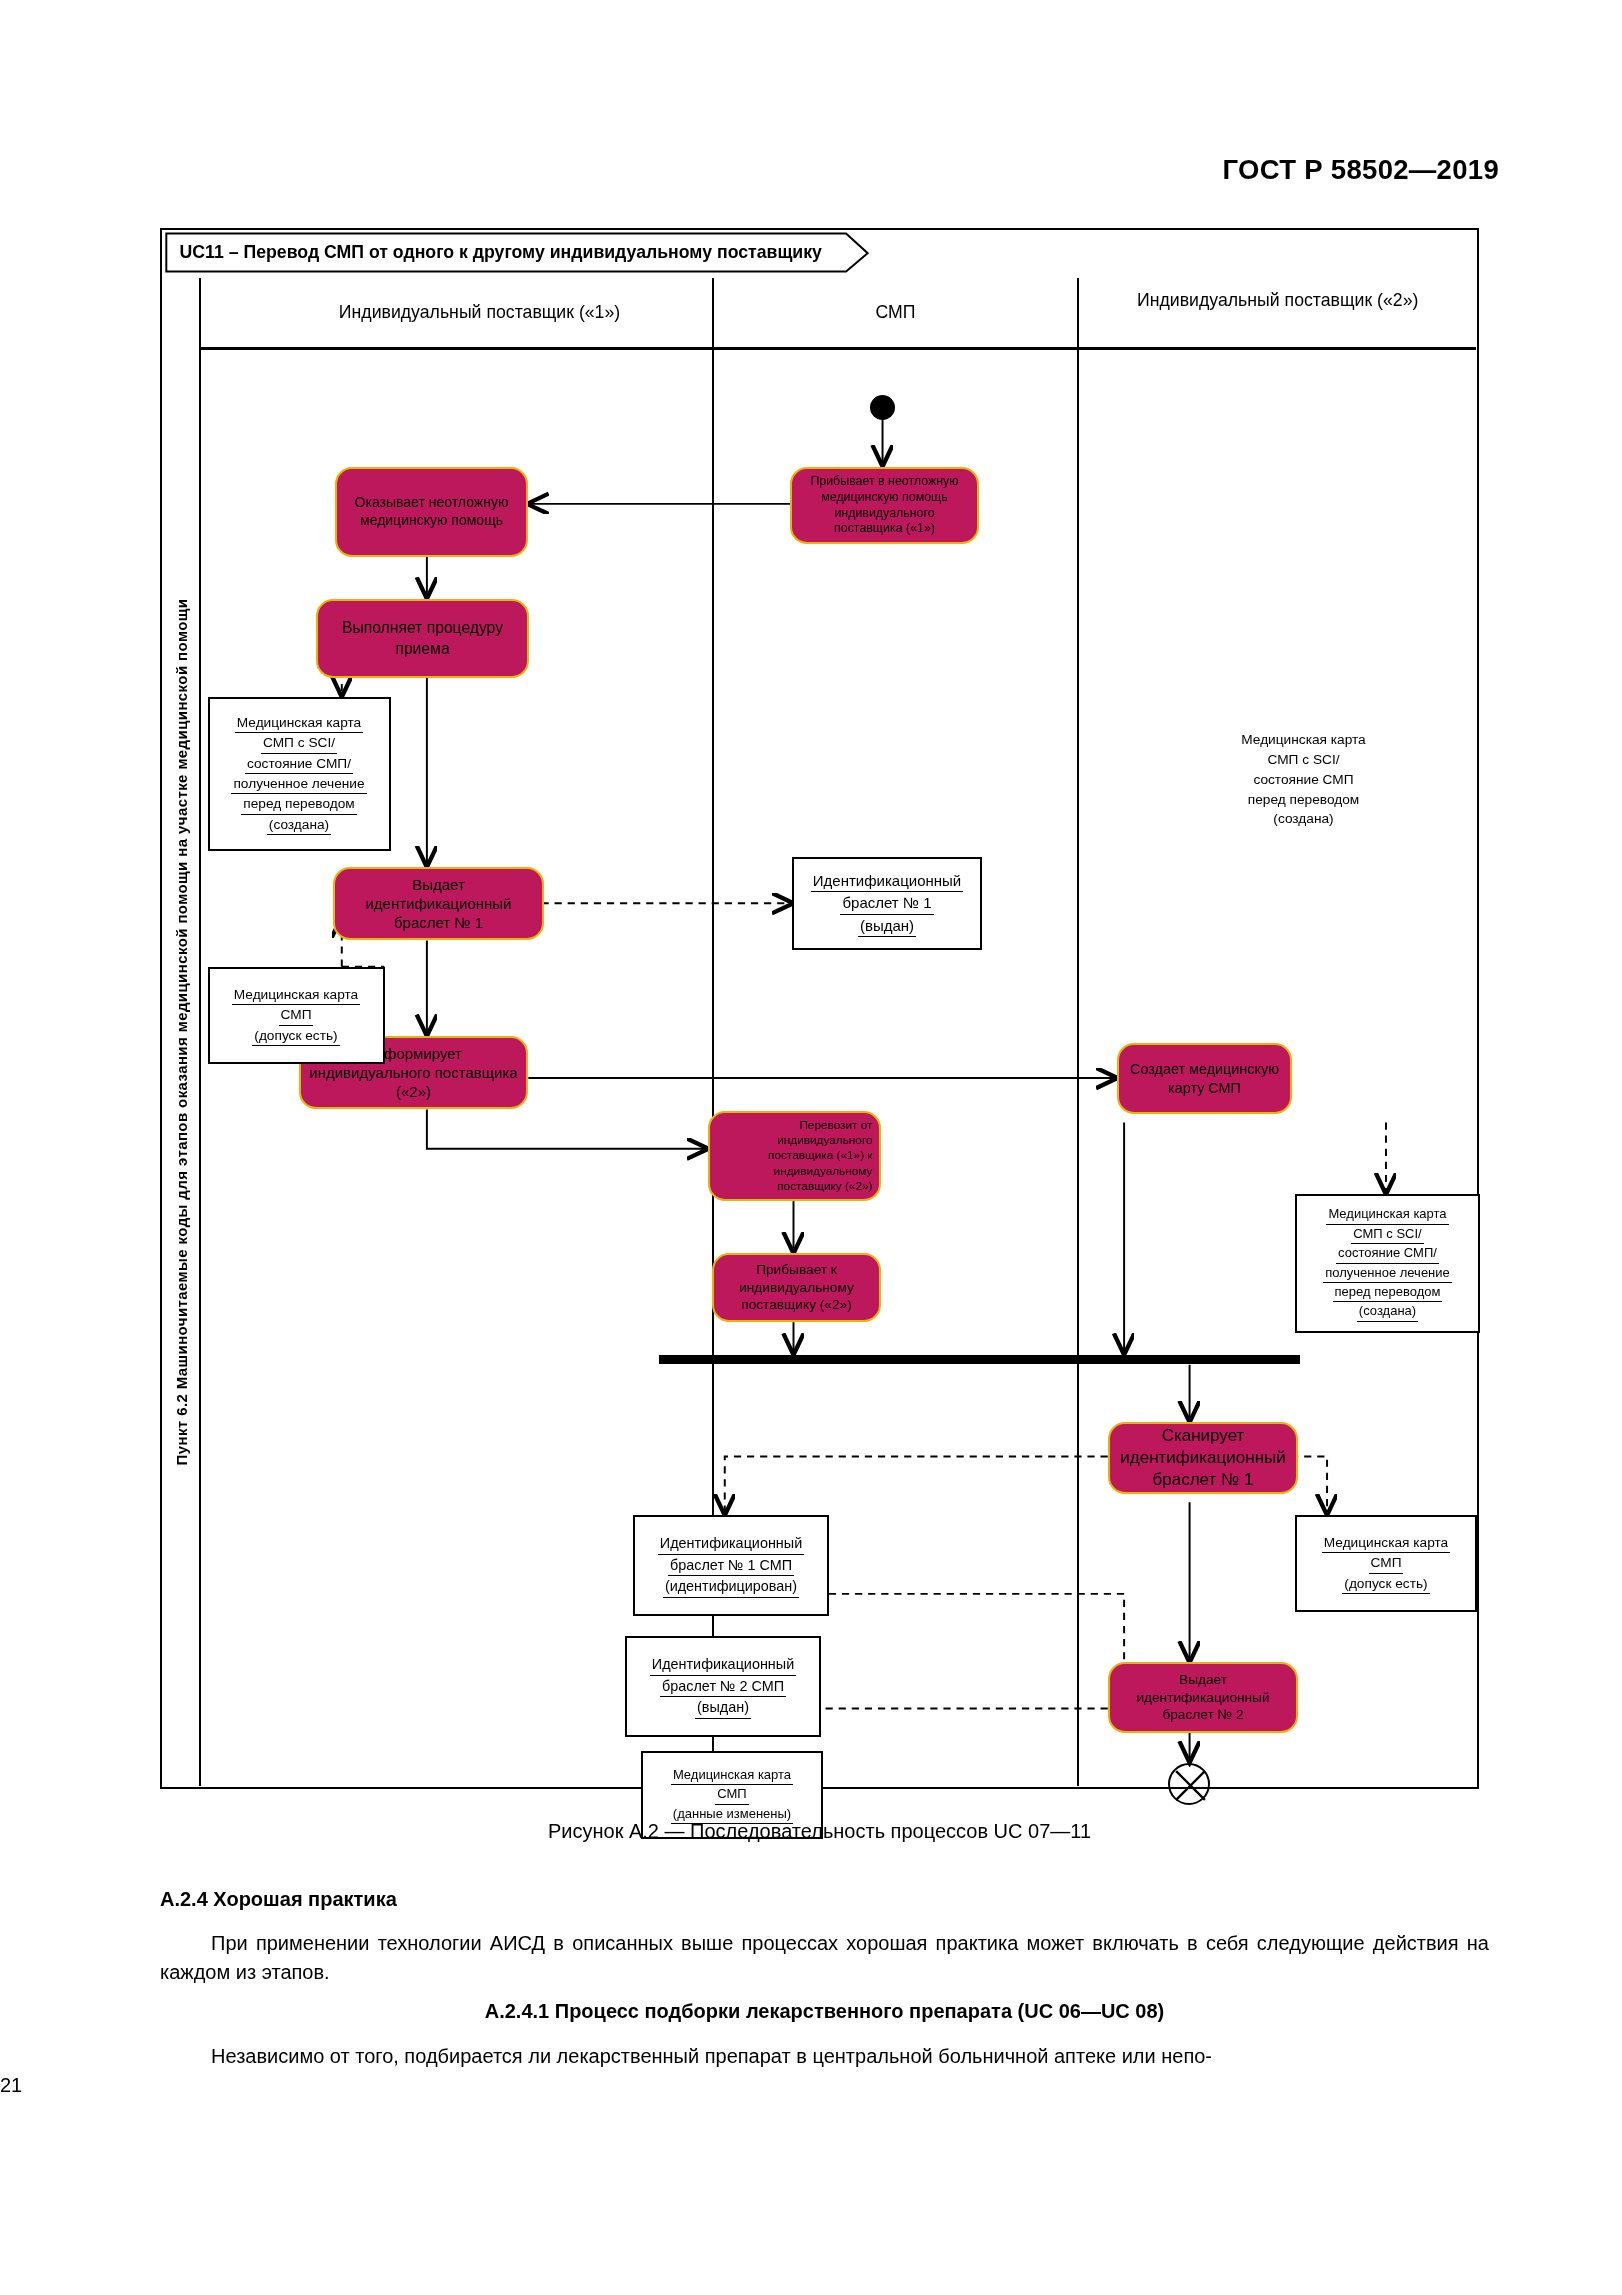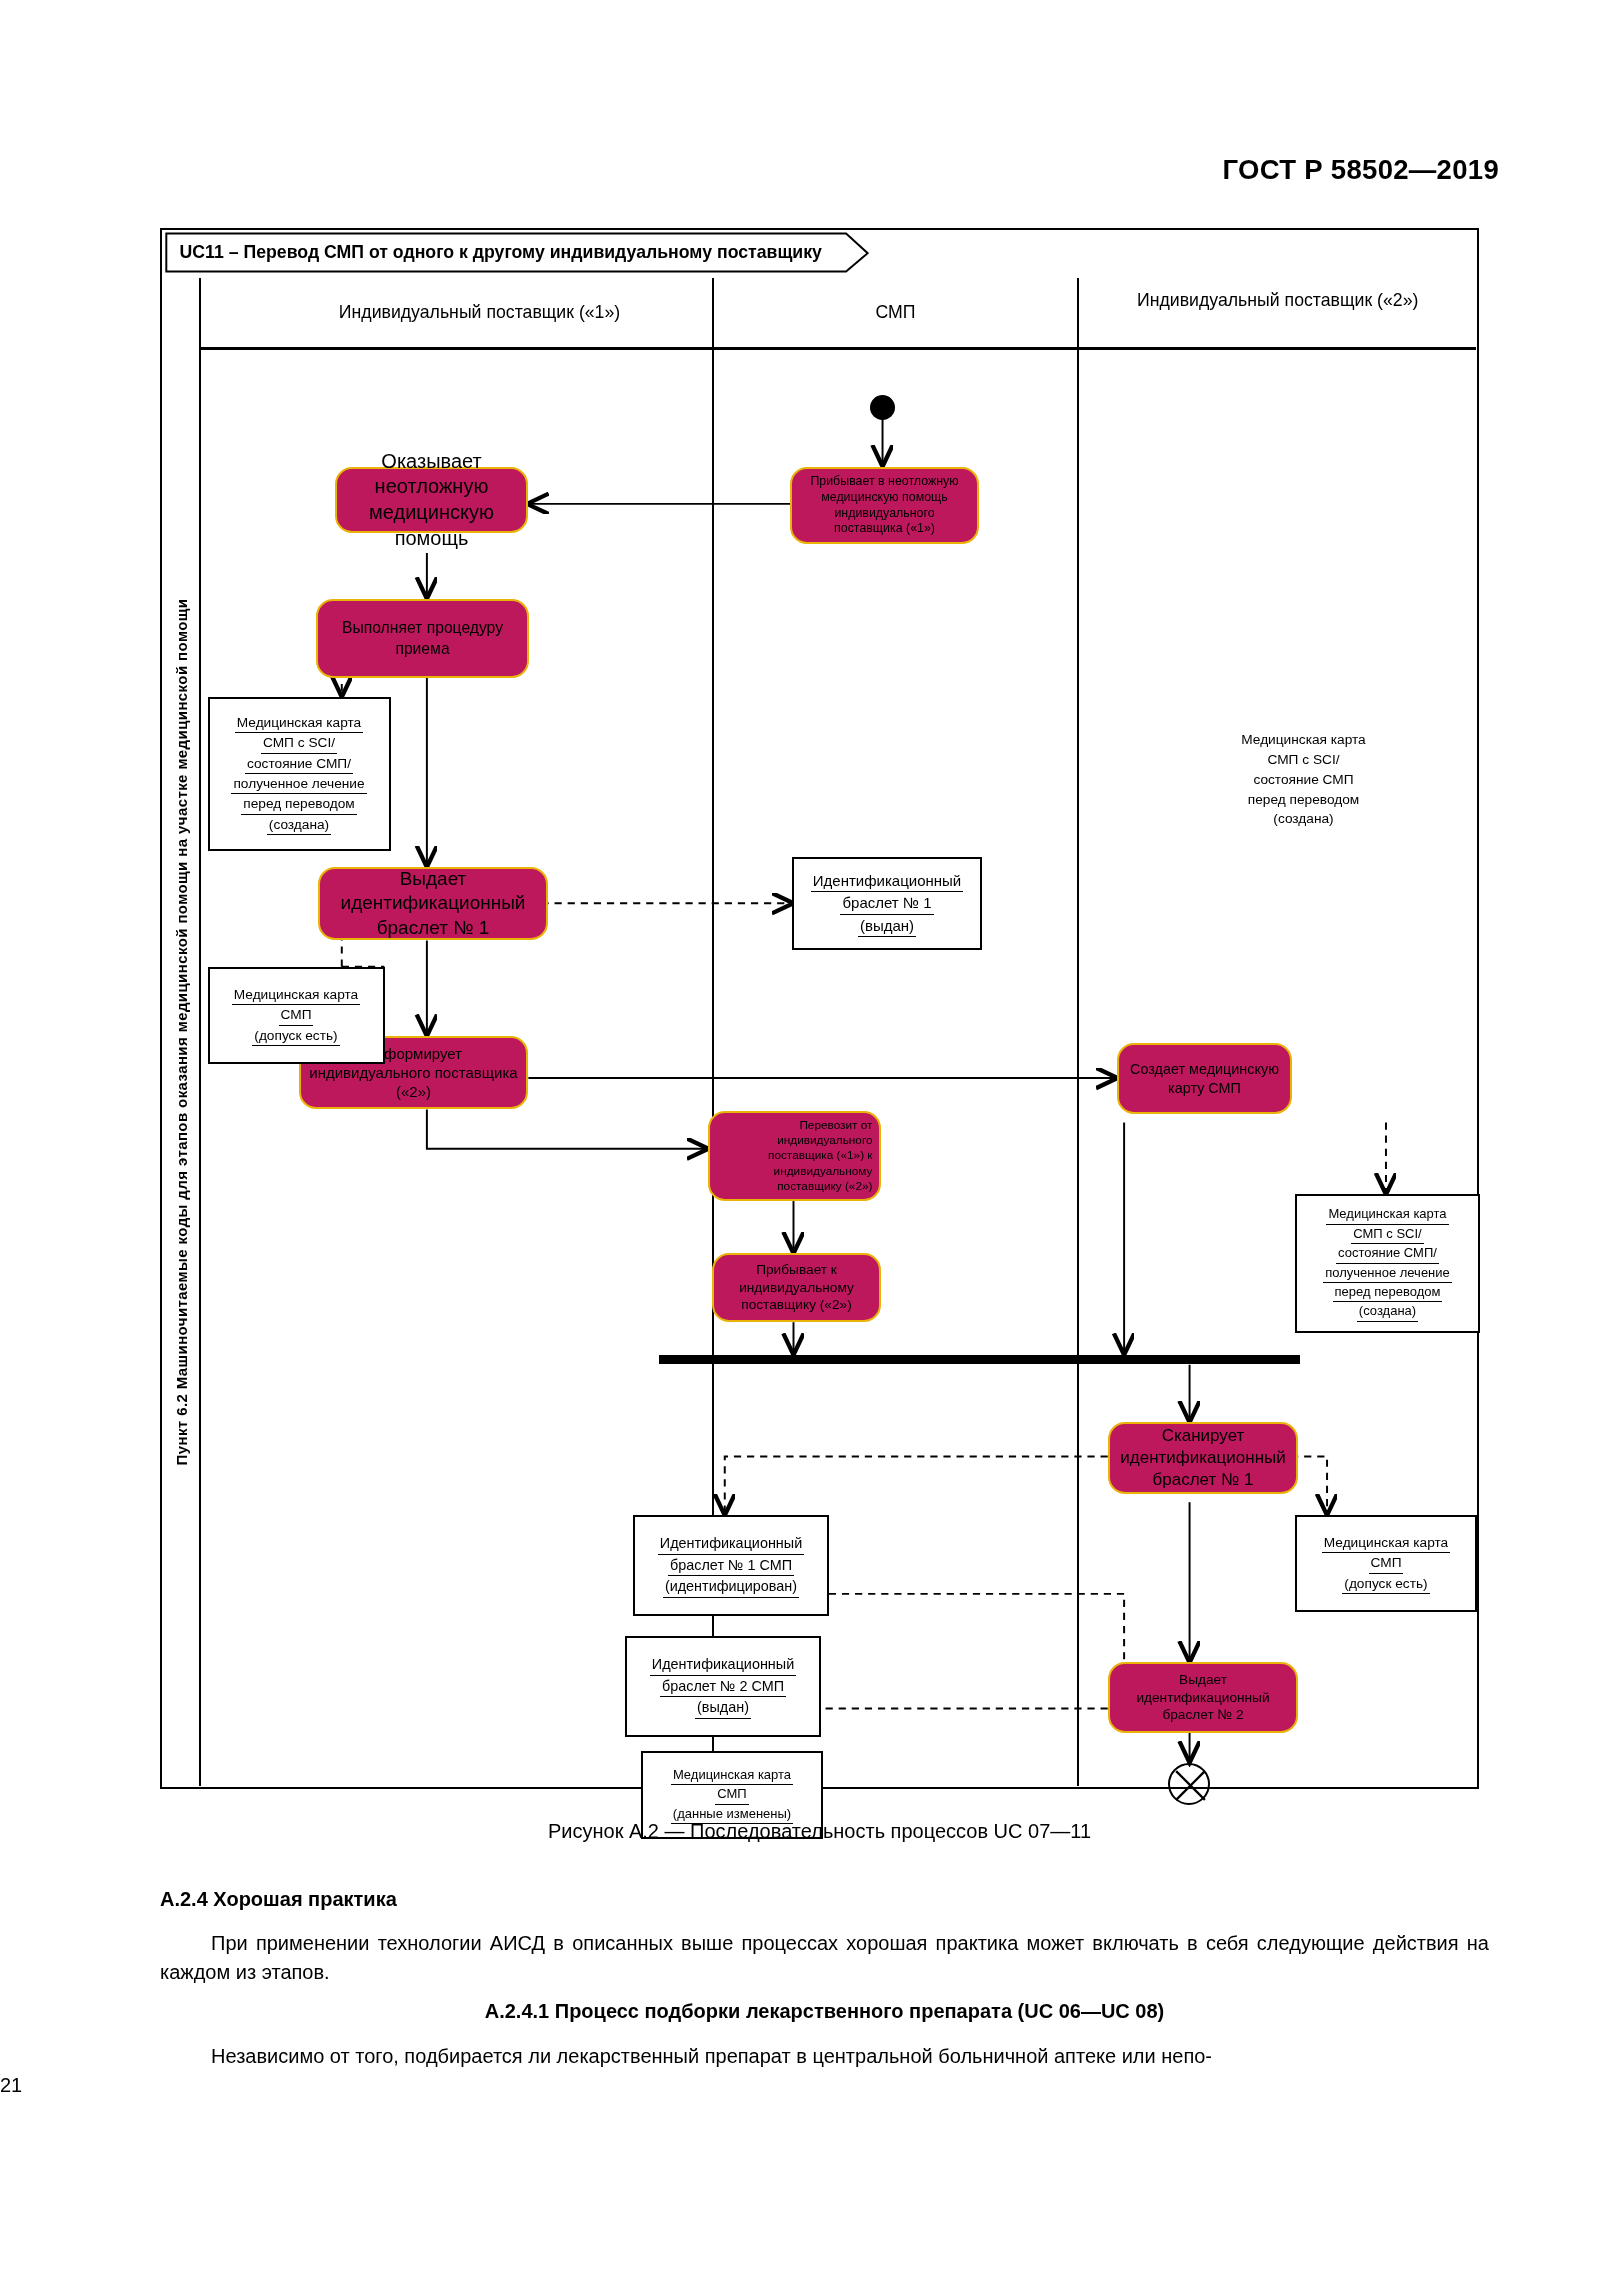--- a/index.html
+++ b/index.html
@@ -196,29 +196,29 @@
           </g>
         </svg>
       </div>
 
       <div class="start-node" style="left:669px;top:117px;width:25px;height:25px;"></div>
 
       <div class="node" style="left:589px;top:189px;width:189px;height:77px;font-size:12.4px;">
         <span>Прибывает в неотложную медицинскую помощь индивидуального поставщика («1»)</span>
       </div>
 
-      <div class="node" style="left:134px;top:189px;width:193px;height:66px;font-size:20px;text-align:center;">
+      <div class="node" style="left:134px;top:189px;width:193px;height:90px;font-size:14px;text-align:center;">
         <span>Оказывает неотложную медицинскую помощь</span>
       </div>
 
       <div class="node" style="left:115px;top:321px;width:213px;height:79px;font-size:15.7px;">
         <span>Выполняет процедуру приема</span>
       </div>
 
-      <div class="node" style="left:117px;top:589px;width:230px;height:73px;font-size:19px;">
+      <div class="node" style="left:132px;top:589px;width:211px;height:73px;font-size:15px;">
         <span>Выдает идентификационный браслет № 1</span>
       </div>
 
       <div class="node" style="left:98px;top:758px;width:229px;height:73px;font-size:15px;">
         <span>Информирует индивидуального поставщика («2»)</span>
       </div>
 
       <div class="node" style="left:507px;top:833px;width:173px;height:90px;font-size:11.8px;text-align:right;">
         <span>Перевозит от индивидуального поставщика («1») к индивидуальному поставщику («2»)</span>
       </div>

